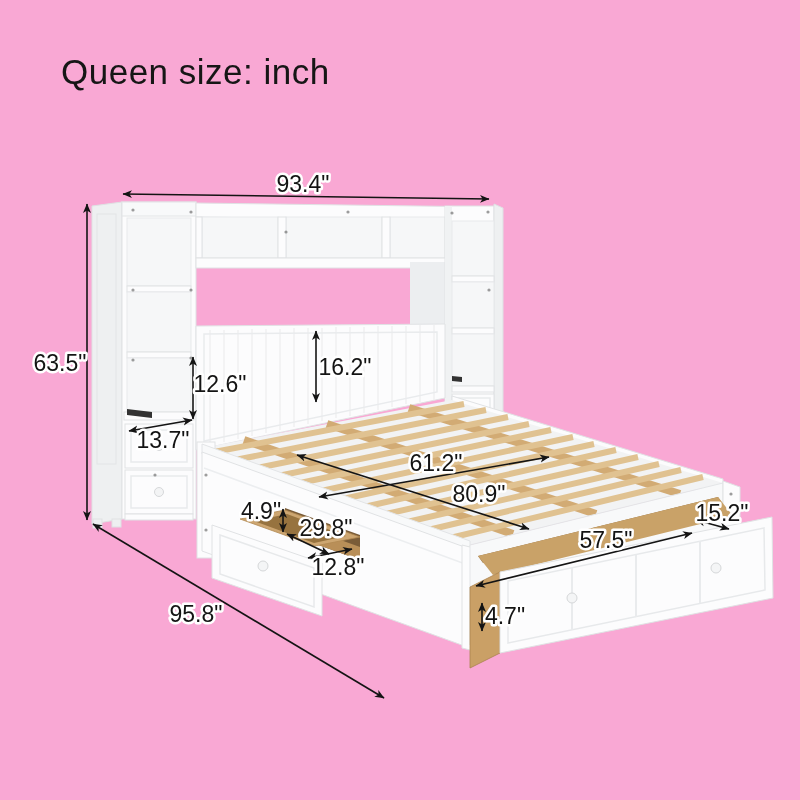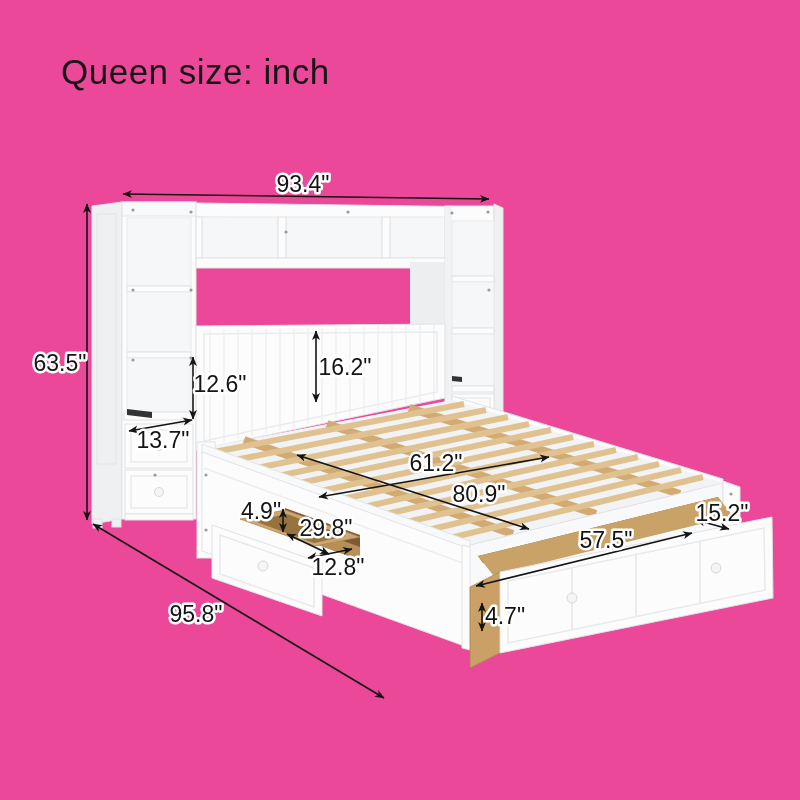--- a/index.html
+++ b/index.html
@@ -1,16 +1,16 @@
 <!DOCTYPE html>
 <html><head>
 <meta charset="utf-8">
 <style>
   html,body{margin:0;padding:0;background:#ffffff;}
-  .page{position:relative;width:800px;height:800px;background:#ec4899;overflow:hidden;
+  .page{position:relative;width:800px;height:800px;background:#f9a8d4;overflow:hidden;
         font-family:"Liberation Sans", sans-serif;}
   .title{position:absolute;left:61px;top:52px;font-size:35px;color:#161616;
          letter-spacing:0.5px;white-space:nowrap;}
   svg{position:absolute;left:0;top:0;}
   .dim-text{font-family:"Liberation Sans",sans-serif;font-size:23px;fill:#141414;
             paint-order:stroke;stroke:#ffffff;stroke-width:5px;stroke-linejoin:round;
             text-anchor:middle;}
   .dim-line{stroke:#141414;stroke-width:1.6;}
   .furn{fill:#fcfcfd;stroke:#e0e2e4;stroke-width:1;}
   .furnshade{fill:#eef0f1;stroke:#dfe1e3;stroke-width:1;}

